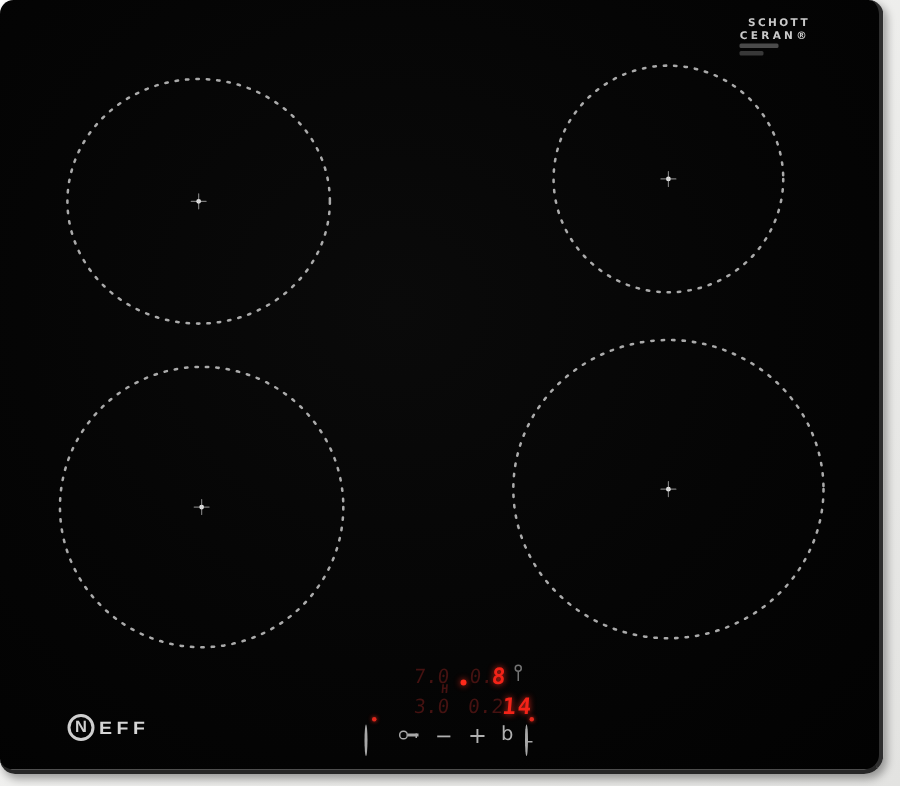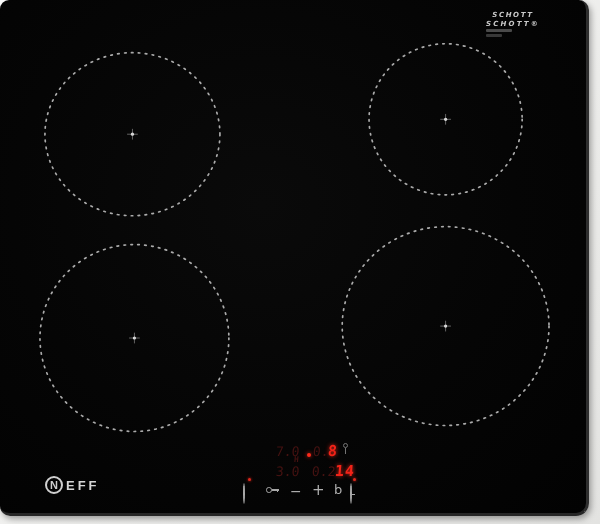--- a/index.html
+++ b/index.html
@@ -12,22 +12,22 @@
   .hob { position:absolute; left:0; top:0; right:11px; bottom:8px;
          background:radial-gradient(ellipse at 45% 40%, #0a0a0a 0%, #050505 55%, #020202 100%);
          border-radius:9px 10px 13px 10px;
          border-right:3px solid #2e2e2e;
          border-bottom:3px solid #262626;
          box-shadow: 2px 3px 6px rgba(0,0,0,.35); }
 
   svg.zones { position:absolute; inset:0; width:100%; height:100%; }
 
   
-  .glass-label { position:absolute; right:46px; top:11px; text-align:center;
-                 color:#c9c9c9; line-height:1.25;font-style:italic; }
+  .glass-label { position:absolute; right:46px; top:11px; text-align:right;
+                 color:#c9c9c9; line-height:1.25; }
   .glass-label .l1 { font-size:7px; letter-spacing:1.6px; font-weight:bold; display:block; }
   .glass-label .l2 { font-size:7px; letter-spacing:2.2px; font-weight:bold; display:block; }
   .glass-label .fineprint { margin-top:6px; }
   .glass-label .fineprint i { display:block; height:3px; background:#4a4a4a;
                               border-radius:1px; margin-bottom:2px; }
   .glass-label .fineprint i.a { width:26px; }
   .glass-label .fineprint i.b { width:16px; background:#383838; }
 
   
   .brand { position:absolute; left:45px; top:476px; display:flex; align-items:center;
@@ -101,21 +101,21 @@
       </g>
       <g stroke="#c8c8c8" fill="none" stroke-linecap="round">
         <ellipse cx="448" cy="328" rx="104" ry="100" stroke-width="1.7" stroke-dasharray="1.6 5.4" opacity=".85"></ellipse>
         <circle cx="448" cy="328" r="1.6" fill="#e8e8e8" stroke="none"></circle>
         <path d="M443 328h10M448 323v10" stroke-width="0.8" opacity=".6"></path>
       </g>
     </svg>
 
     <div class="glass-label">
       <span class="l1">SCHOTT</span>
-      <span class="l2">SCHOTT®</span>
+      <span class="l2">CERAN®</span>
       <span class="fineprint">
         <i class="a"></i><i class="b"></i>
       </span>
     </div>
 
     <div class="brand">
       <span class="ring">
         <span>N</span>
       </span>
       <span class="rest">EFF</span>

